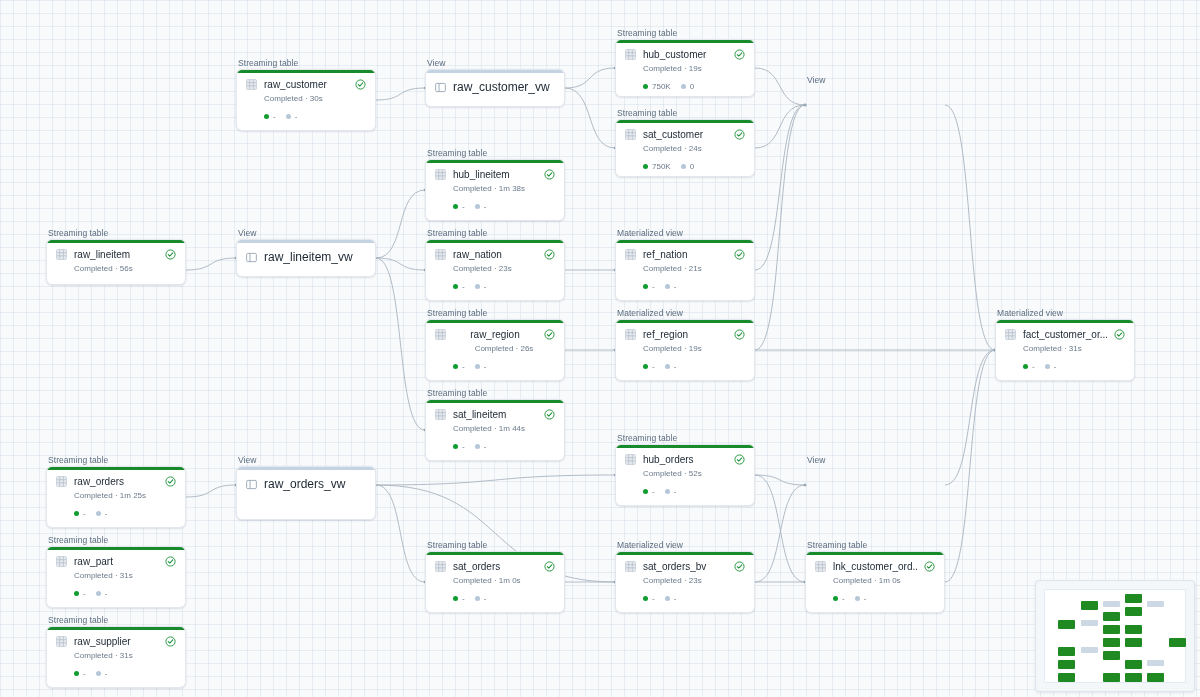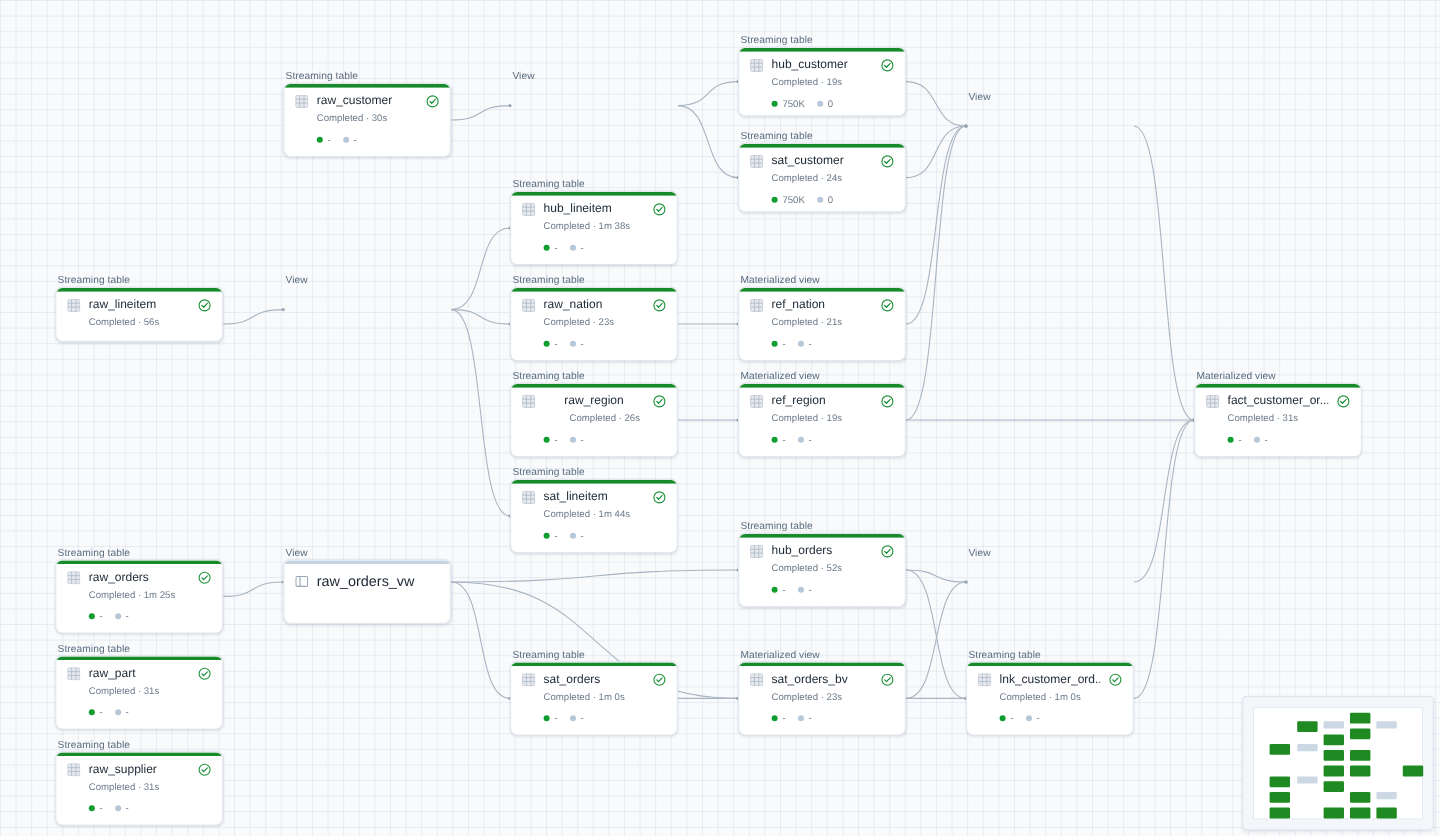--- a/index.html
+++ b/index.html
@@ -228,20 +228,32 @@
               <div class="metric">
                 <span class="dot blue"></span>
                 <span>-</span>
               </div>
             </div>
           </div>
         </div>
       </div>
       <div class="node" style="left: 425px; top: 58px; width: 140px;">
         <div class="node-type">View</div>
+        <div class="card view" style="height: 38px;">
+          <div class="topbar"></div>
+          <div class="card-inner">
+            <div class="row1">
+              <svg class="glyph" viewBox="0 0 12 12">
+                <rect x="0.7" y="1.5" width="10.6" height="9" rx="1.3" fill="none" stroke="#97a6b6" stroke-width="1"></rect>
+                <line x1="4.4" y1="1.5" x2="4.4" y2="10.5" stroke="#97a6b6" stroke-width="1"></line>
+              </svg>
+              <div class="title">raw_customer_vw</div>
+            </div>
+          </div>
+        </div>
       </div>
       <div class="node" style="left: 615px; top: 28px; width: 140px;">
         <div class="node-type">Streaming table</div>
         <div class="card table" style="height: 58px;">
           <div class="topbar"></div>
           <div class="card-inner">
             <div class="row1">
               <svg class="glyph" viewBox="0 0 12 12">
                 <rect x="0.5" y="0.5" width="11" height="11" rx="1.5" fill="#e6eaef" stroke="#c4ccd6" stroke-width="0.8"></rect>
                 <line x1="0.5" y1="4" x2="11.5" y2="4" stroke="#b2bcc8" stroke-width="0.8"></line>
@@ -333,20 +345,32 @@
               <div class="metric">
                 <span class="dot blue"></span>
                 <span>-</span>
               </div>
             </div>
           </div>
         </div>
       </div>
       <div class="node" style="left: 236px; top: 228px; width: 140px;">
         <div class="node-type">View</div>
+        <div class="card view" style="height: 38px;">
+          <div class="topbar"></div>
+          <div class="card-inner">
+            <div class="row1">
+              <svg class="glyph" viewBox="0 0 12 12">
+                <rect x="0.7" y="1.5" width="10.6" height="9" rx="1.3" fill="none" stroke="#97a6b6" stroke-width="1"></rect>
+                <line x1="4.4" y1="1.5" x2="4.4" y2="10.5" stroke="#97a6b6" stroke-width="1"></line>
+              </svg>
+              <div class="title">raw_lineitem_vw</div>
+            </div>
+          </div>
+        </div>
       </div>
       <div class="node" style="left: 425px; top: 148px; width: 140px;">
         <div class="node-type">Streaming table</div>
         <div class="card table" style="height: 62px;">
           <div class="topbar"></div>
           <div class="card-inner">
             <div class="row1">
               <svg class="glyph" viewBox="0 0 12 12">
                 <rect x="0.5" y="0.5" width="11" height="11" rx="1.5" fill="#e6eaef" stroke="#c4ccd6" stroke-width="0.8"></rect>
                 <line x1="0.5" y1="4" x2="11.5" y2="4" stroke="#b2bcc8" stroke-width="0.8"></line>

